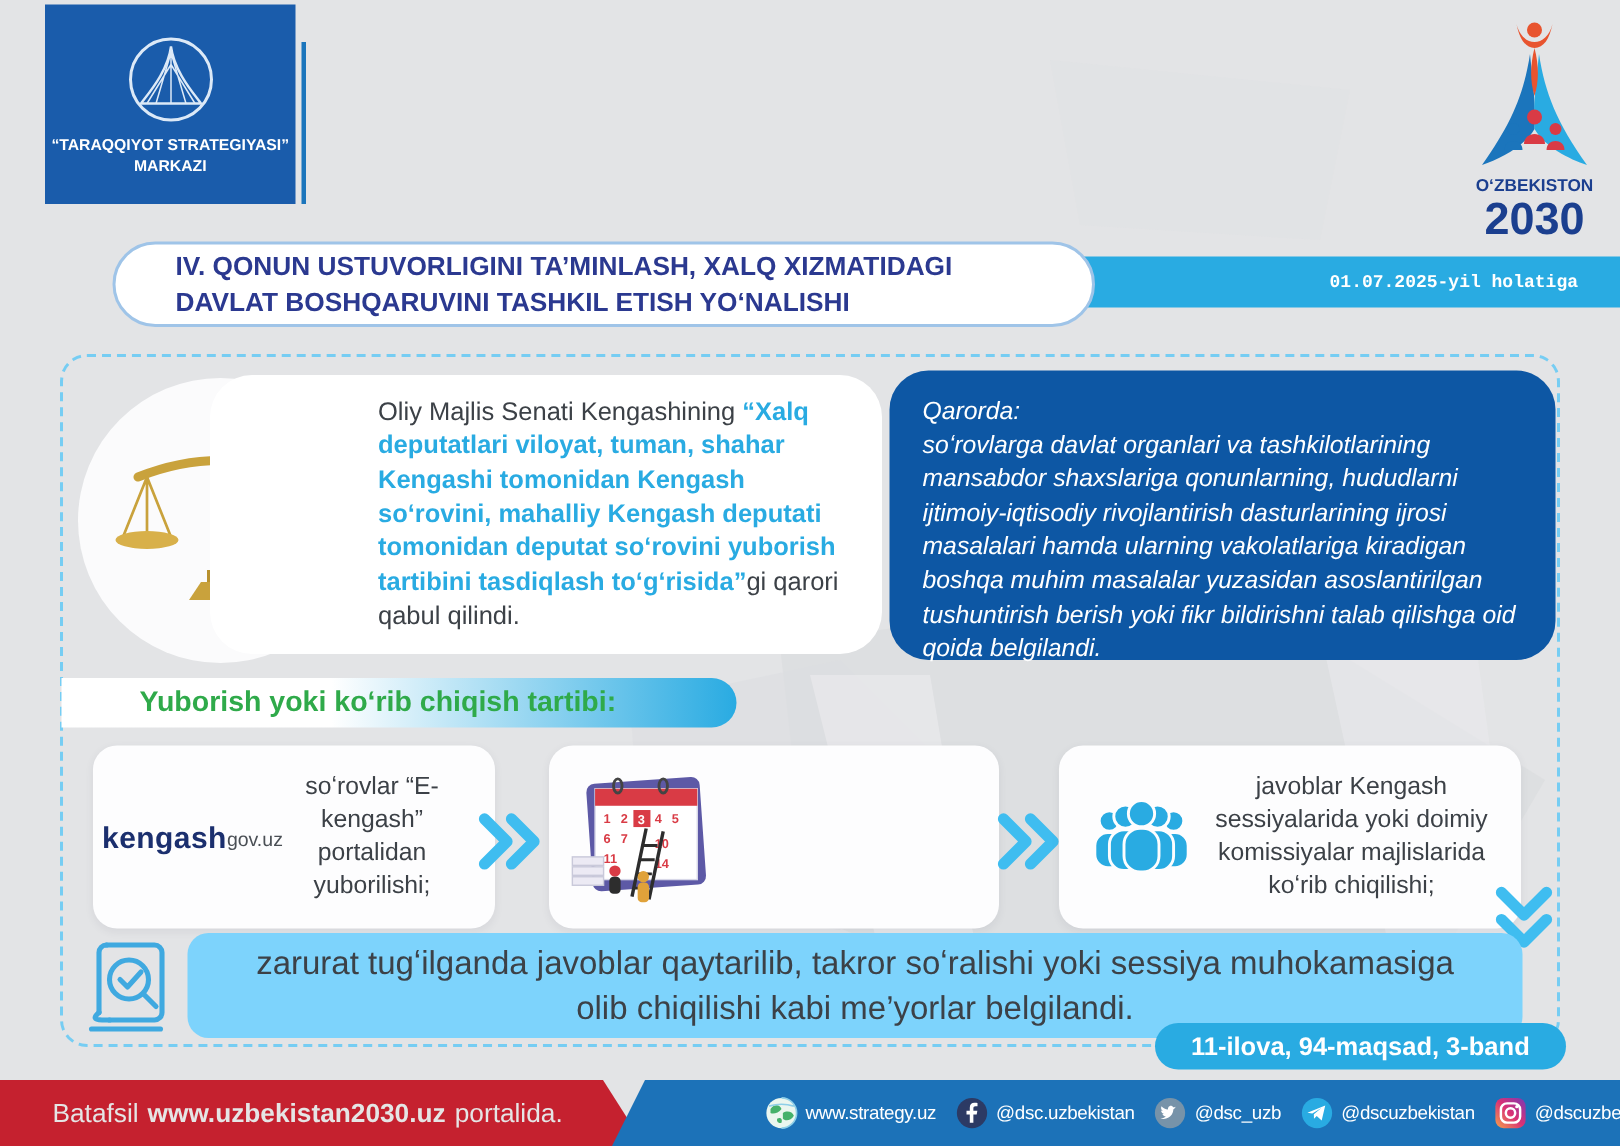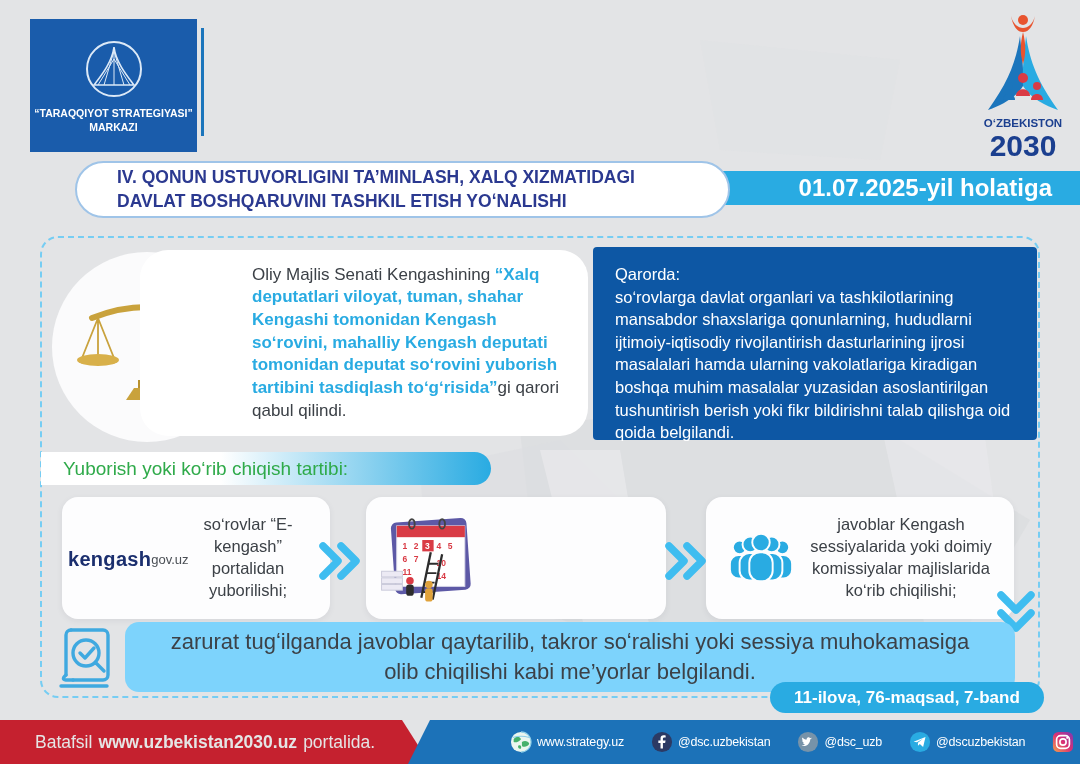--- a/index.html
+++ b/index.html
@@ -5,54 +5,54 @@
   html,body{margin:0;padding:0;}
   #canvas{position:relative;width:1080px;height:764px;background:#e3e4e6;overflow:hidden;
     font-family:"Liberation Sans",sans-serif;color:#3c4147;}
   .abs{position:absolute;}
 
   
   .bg-deco{left:0;top:0;width:1080px;height:764px;pointer-events:none;}
 
   
   .logo-box{left:30px;top:3px;width:167px;height:133px;background:#1a5cab;
-    display:flex;flex-direction:column;align-items:center;justify-content:center;gap:6px;margin-top:16px;}
+    display:flex;flex-direction:column;align-items:center;justify-content:center;gap:6px;}
   .logo-box .txt{color:#fff;font-weight:700;font-size:10.5px;line-height:1.25;text-align:center;}
   .title-divider{left:201px;top:28px;width:3px;height:108px;background:#1b75bc;}
   .main-title{left:217px;top:22px;width:772px;font-weight:700;font-size:21.5px;line-height:28.5px;
     color:#1b75bc;letter-spacing:.2px;}
   .main-title .hl{color:#29abe2;}
   .logo-2030{right:14px;top:10px;width:86px;height:158px;}
 
   
   .accent-bar{left:90px;top:171px;width:990px;height:34px;
     background:linear-gradient(90deg,#41c0ef 0%,#29abe2 60%);}
   .date-label{position:absolute;right:28px;top:0;height:34px;line-height:34px;color:#fff;
-    font-weight:700;font-size:24px;}
+    font-weight:700;font-size:12px;font-family:Liberation Mono, monospace;}
   .section-pill{left:75px;top:161px;width:655px;height:57px;background:#fff;border:2px solid #9fc4e8;
     border-radius:31px;display:flex;align-items:center;box-sizing:border-box;padding:0 30px 0 40px;
     color:#2b3990;font-weight:700;font-size:17.5px;line-height:1.32;}
 
   
   .main-frame{left:40px;top:236px;width:1000px;height:462px;border:2px dashed #76cdf3;border-radius:18px;box-sizing:border-box;}
 
   .circle-scales{left:52px;top:252px;width:190px;height:190px;border-radius:50%;background:#fbfbfc;
     display:flex;align-items:center;justify-content:center;}
   .decision-card{left:140px;top:250px;width:448px;height:186px;background:#fff;border-radius:28px;
     display:flex;align-items:center;box-sizing:border-box;padding:8px 18px 8px 112px;
     font-size:17px;line-height:1.33;text-align:left;color:#3c4147;}
   .decision-card .hl{color:#29abe2;font-weight:700;}
-  .qarorda-card{left:593px;top:247px;width:444px;height:193px;background:#0d57a4;border-radius:4px;
-    box-sizing:border-box;padding:16px 22px;color:#fff;font-size:16.5px;line-height:1.37;}
+  .qarorda-card{left:593px;top:247px;width:444px;height:193px;background:#0d57a4;border-radius:26px;
+    box-sizing:border-box;padding:16px 22px;color:#fff;font-size:16.5px;line-height:1.37;font-style:italic;}
   .qarorda-card .lbl{display:block;}
 
   .process-label{left:41px;top:452px;width:450px;height:33px;
     background:linear-gradient(90deg,#ffffff 0%,#ffffff 40%,#29abe2 100%);
-    border-radius:0 17px 17px 0;display:flex;align-items:center;box-sizing:border-box;padding-left:22px;
-    color:#2faa4a;font-weight:400;font-size:19px;}
+    border-radius:0 17px 17px 0;display:flex;align-items:center;box-sizing:border-box;padding-left:52px;
+    color:#2faa4a;font-weight:700;font-size:19px;}
 
   .step-card{top:497px;height:122px;background:#fdfdfe;border-radius:16px;
     box-shadow:0 2px 6px rgba(60,70,90,.08);display:flex;align-items:center;box-sizing:border-box;}
   .step-text{font-size:16.5px;line-height:1.32;text-align:center;color:#3c4147;flex:1;}
   .step-text .num{color:#2faa4a;font-weight:700;font-size:27px;line-height:1;}
   #card1{left:62px;width:268px;padding:6px 10px 6px 6px;}
   #card2{left:366px;width:300px;padding:6px 8px;}
   #card3{left:706px;width:308px;padding:6px 14px;}
   .kengash-block{width:108px;display:flex;flex-direction:row;align-items:center;line-height:1;}
   .kengash-name{font-weight:700;font-size:20px;color:#1b2f6e;letter-spacing:.3px;margin-top:2px;}
@@ -71,21 +71,21 @@
   .ref-badge{left:770px;top:682px;height:31px;background:#29abe2;border-radius:17px;color:#fff;
     font-weight:700;font-size:17px;line-height:31px;padding:0 24px;}
 
   
   .footer-red{left:0;top:720px;width:430px;height:44px;background:#c5212f;
     clip-path:polygon(0 0,calc(100% - 28px) 0,100% 100%,0 100%);
     display:flex;align-items:center;box-sizing:border-box;padding-left:35px;color:#e5e5e5;font-size:17.5px;}
   .footer-red b{margin:0 6px 0 6px;}
   .footer-blue{left:408px;top:720px;width:672px;height:44px;background:#1c72b8;
     clip-path:polygon(22px 0,100% 0,100% 100%,0 100%);
-    display:flex;align-items:center;box-sizing:border-box;padding-left:102px;gap:27px;}
+    display:flex;align-items:center;box-sizing:border-box;padding-left:102px;gap:13px;}
   .social{display:flex;align-items:center;gap:5px;color:#fff;font-size:12.5px;letter-spacing:-.2px;}
 </style>
 </head>
 <body>
 <div id="canvas">
 
   <svg class="abs bg-deco" viewBox="0 0 1080 764">
     <polygon points="520,430 720,400 900,440 1030,520 960,640 700,680 540,610" fill="#d8dadd" opacity="0.55"></polygon>
     <polygon points="420,470 560,440 640,520 560,620 430,600" fill="#dcdee1" opacity="0.6"></polygon>
     <polygon points="700,40 900,60 880,160 720,150" fill="#dfe1e3" opacity="0.4"></polygon>
@@ -273,21 +273,21 @@
       <path d="M16,6 a5,5 0 0 0 -5,5 v40"></path>
       <path d="M11,51 q-6,5 2,5 h5"></path>
       <path d="M6,62 h46"></path>
       <circle cx="31" cy="29" r="13"></circle>
       <path d="M25,29 l5,5 l9,-10"></path>
       <path d="M41,39 l8,8"></path>
     </g>
   </svg>
   <div class="abs note-card">zarurat tugʻilganda javoblar qaytarilib, takror soʻralishi yoki sessiya muhokamasiga olib chiqilishi kabi me’yorlar belgilandi.</div>
 
-  <div class="abs ref-badge">11-ilova, 76-maqsad, 7-band</div>
+  <div class="abs ref-badge">11-ilova, 94-maqsad, 3-band</div>
 
   <div class="abs footer-red">
     <span>Batafsil</span>
     <b>www.uzbekistan2030.uz</b>
     <span>portalida.</span>
   </div>
 
   <div class="abs footer-blue">
 
     <div class="social">

